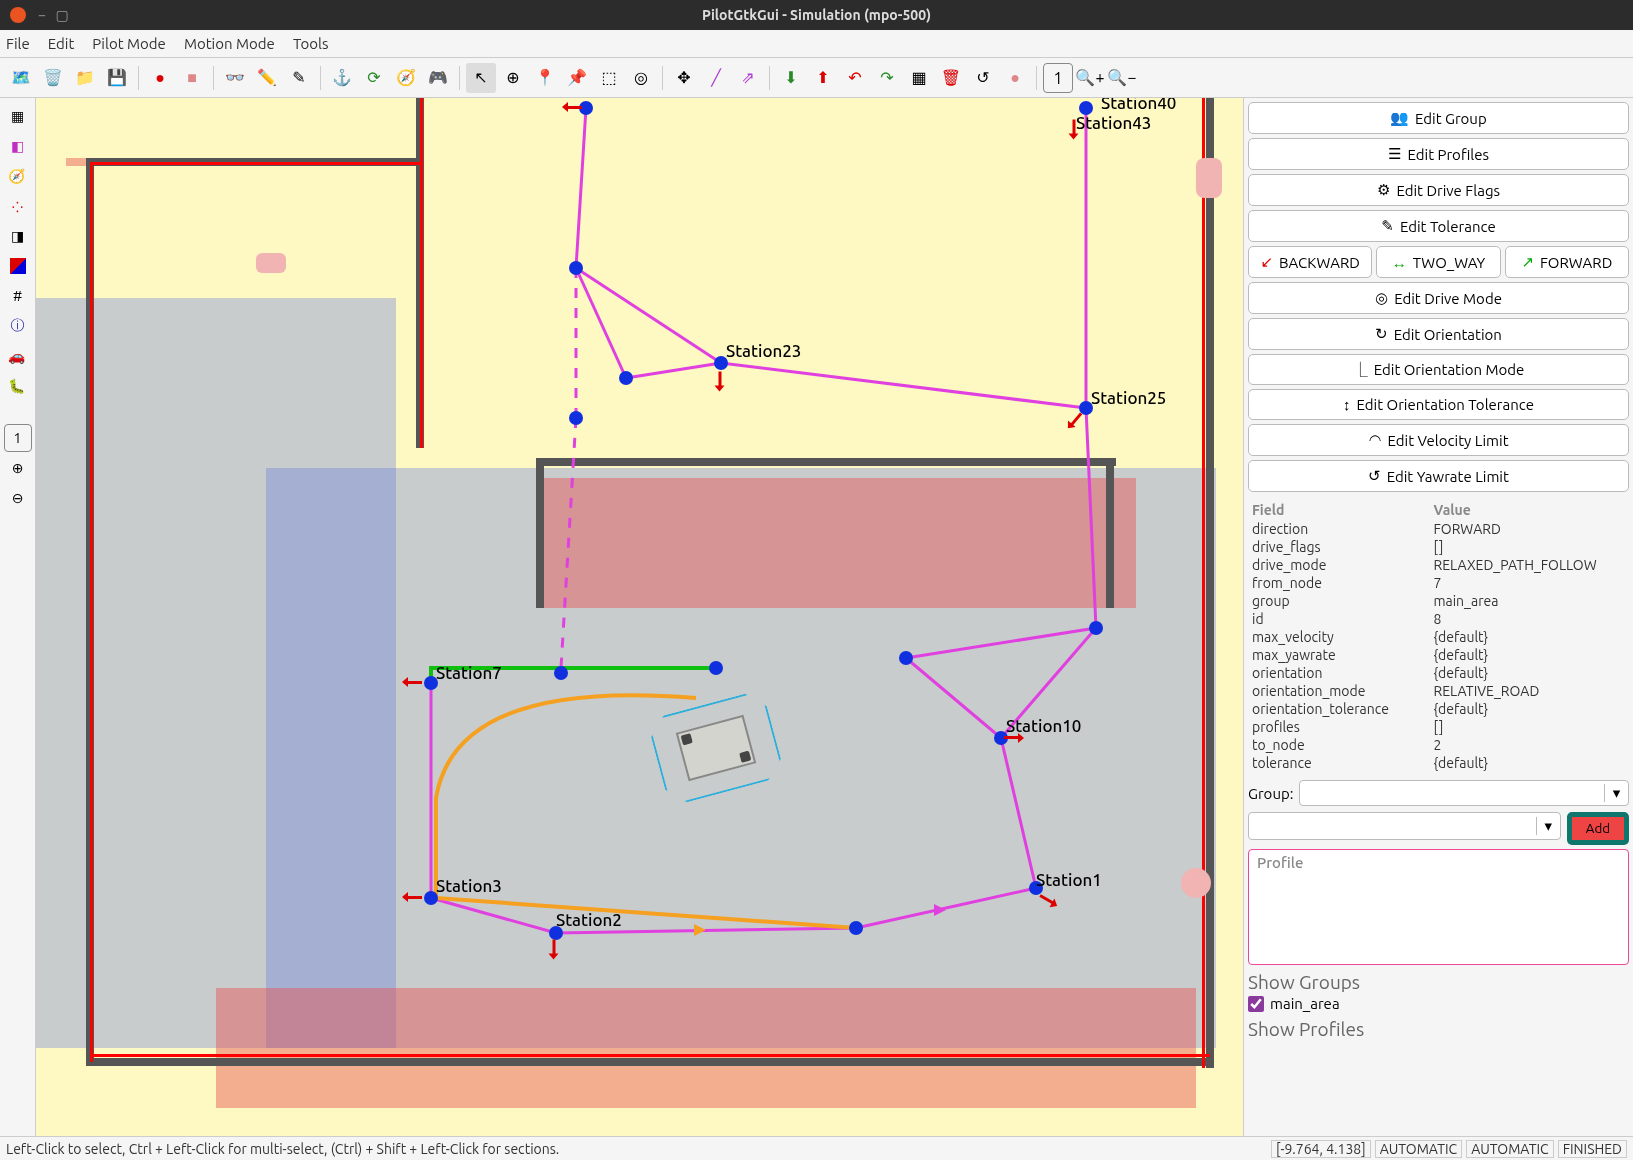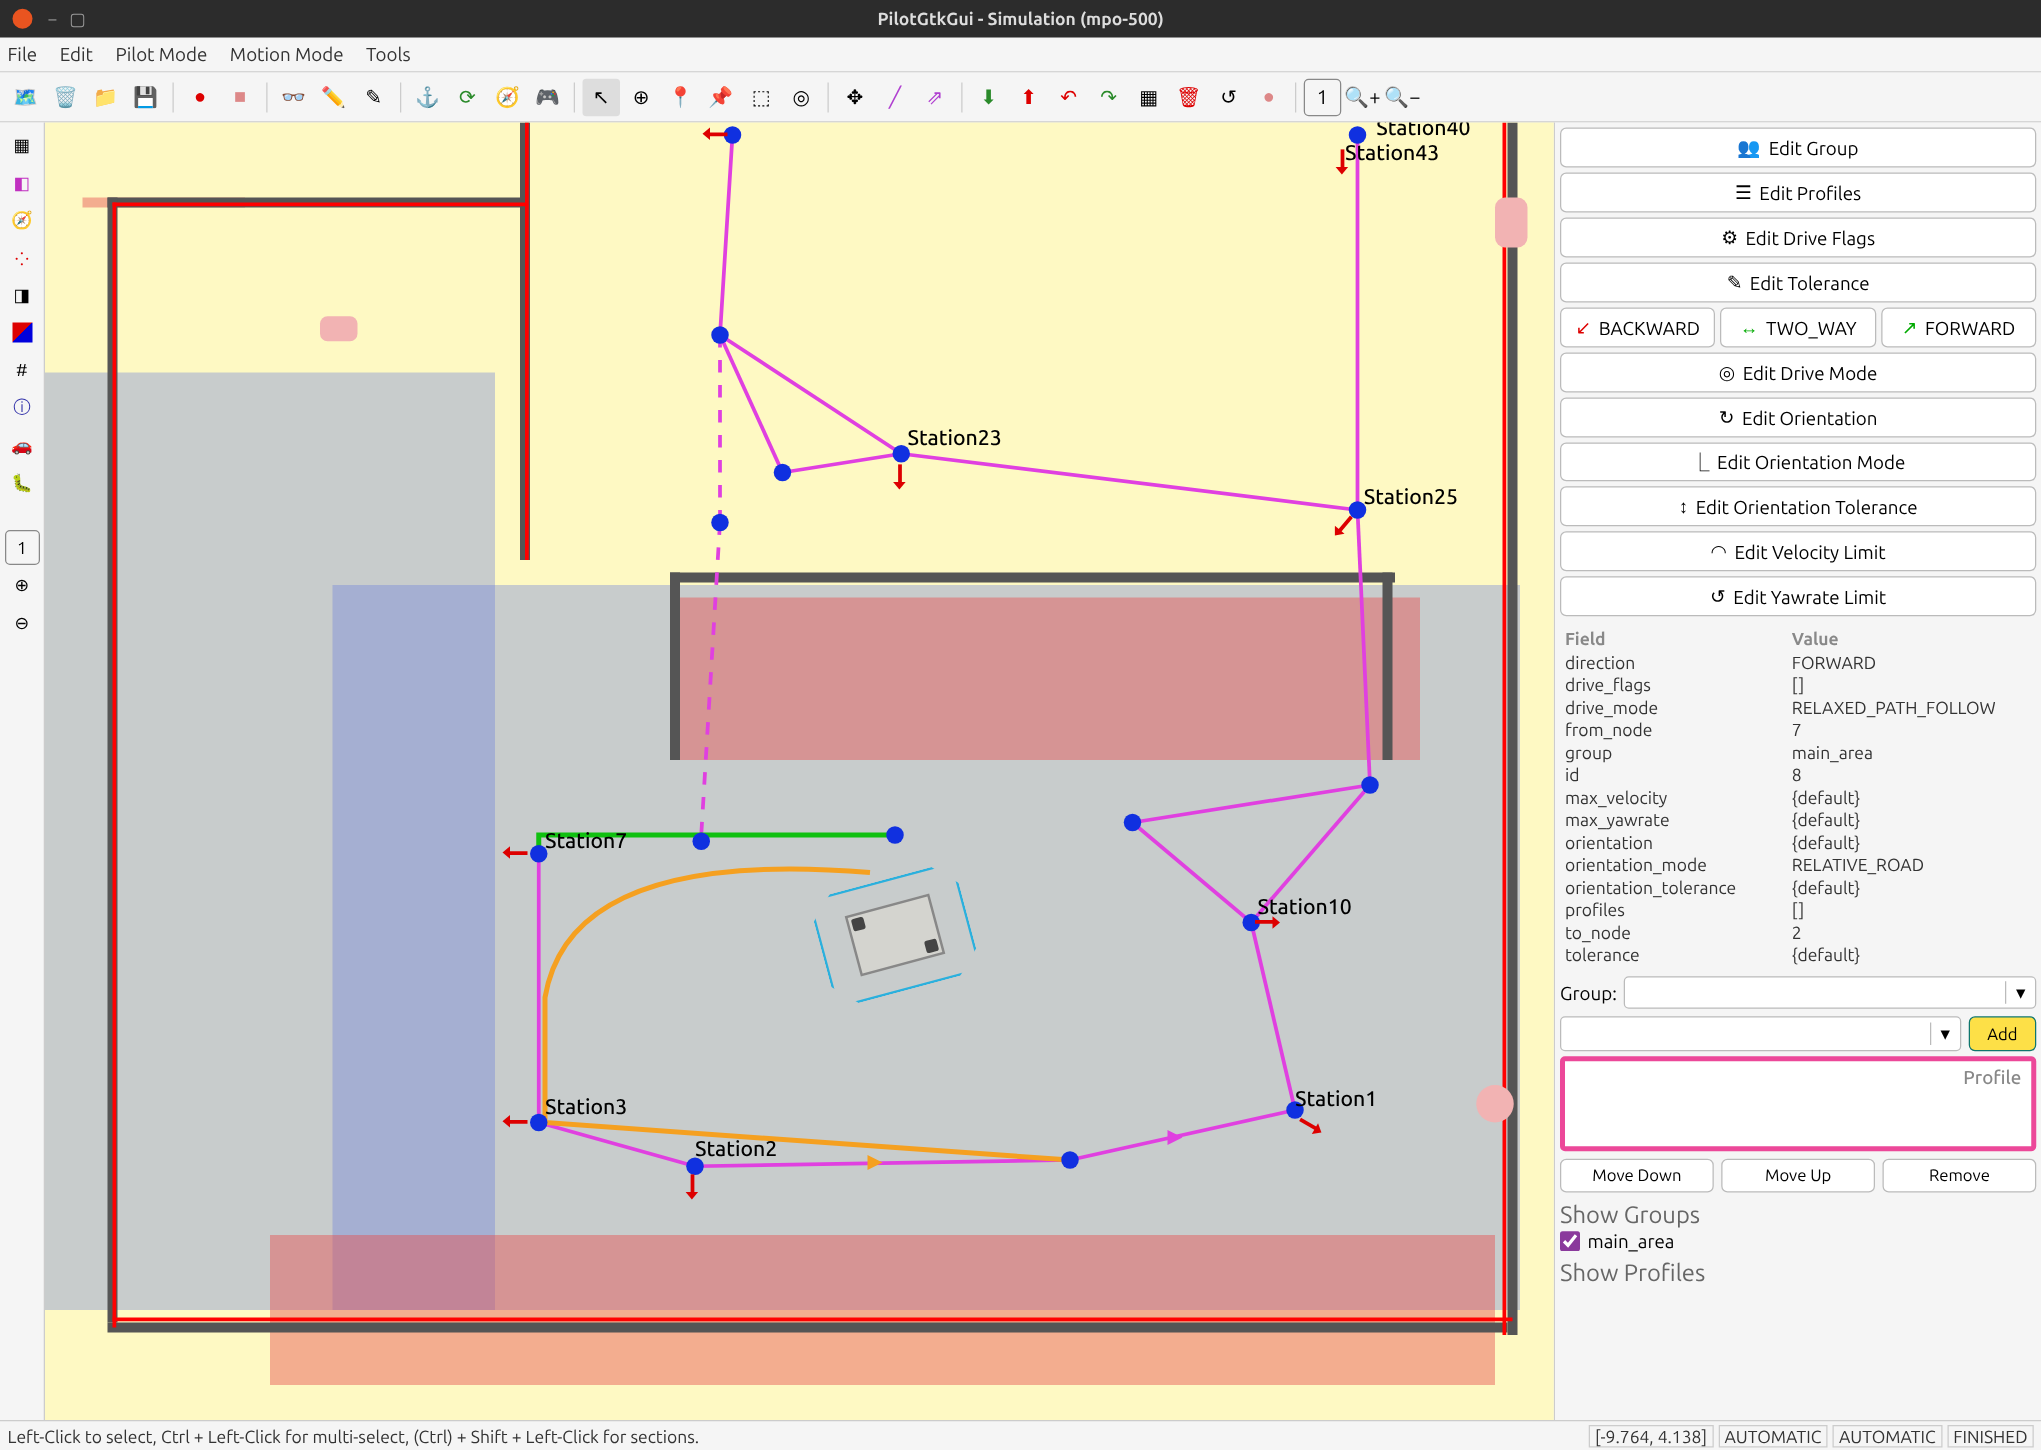--- a/index.html
+++ b/index.html
@@ -57,23 +57,23 @@
 .prop-table .c { padding:1px 4px; }
 
 .group-row { display:flex; align-items:center; gap:6px; margin-top:8px; }
 .group-row label { font-size:15px; }
 .group-row .combo { flex:1; border:1px solid #bbb; background:#fff; height:26px; border-radius:4px; display:flex; align-items:center; }
 .group-row .combo .dd { width:24px; border-left:1px solid #bbb; text-align:center; }
 
 .add-row { display:flex; gap:6px; margin-top:6px; }
 .add-row .combo { flex:1; border:1px solid #bbb; background:#fff; height:28px; border-radius:4px; display:flex; align-items:center; }
 .add-row .combo .dd { width:24px; border-left:1px solid #bbb; text-align:center; margin-left:auto; }
-.add-row .addbtn { border:1px solid #0f766e; background:#fde047; border-radius:5px; padding:4px 14px; cursor:pointer; }
-
-.profile-box { border:4px solid #ec4899; background:#fff; border-radius:4px; height:76px; margin-top:4px; padding:4px 8px;text-align:right; }
+.add-row .addbtn { border:5px solid #0f766e; background:#ef4444; border-radius:5px; padding:4px 14px; cursor:pointer; }
+
+.profile-box { border:1px solid #ec4899; background:#fff; border-radius:4px; height:116px; margin-top:4px; padding:4px 8px; }
 .profile-box .ph { color:#888; font-weight:500; }
 
 .move-row { display:flex; gap:6px; margin-top:6px; }
 .move-row button { flex:1; border:1px solid #bbb; background:#fff; border-radius:5px; padding:5px 8px; cursor:pointer; }
 
 .show-box { margin-top:6px; }
 .show-box .lbl { color:#666; font-size:19px; }
 .show-box .chk { display:flex; align-items:center; gap:6px; margin-top:2px; }
 .show-box .chk input[type=checkbox] { accent-color:#8a3a9c; width:16px; height:16px; }
 
@@ -365,25 +365,20 @@
       <div class="combo">
           <span class="dd">▾</span>
         </div>
       <button class="addbtn">Add</button>
     </div>
 
     <div class="profile-box">
       <div class="ph">Profile</div>
     </div>
 
-    <div class="move-row">
-      <button>Move Down</button>
-      <button>Move Up</button>
-      <button>Remove</button>
-    </div>
 
     <div class="show-box">
       <div class="lbl">Show Groups</div>
       <div class="chk">
           <input type="checkbox" checked="" style="">
           <span>main_area</span>
         </div>
       <div class="lbl" style="margin-top:6px;">Show Profiles</div>
     </div>
   </div>

